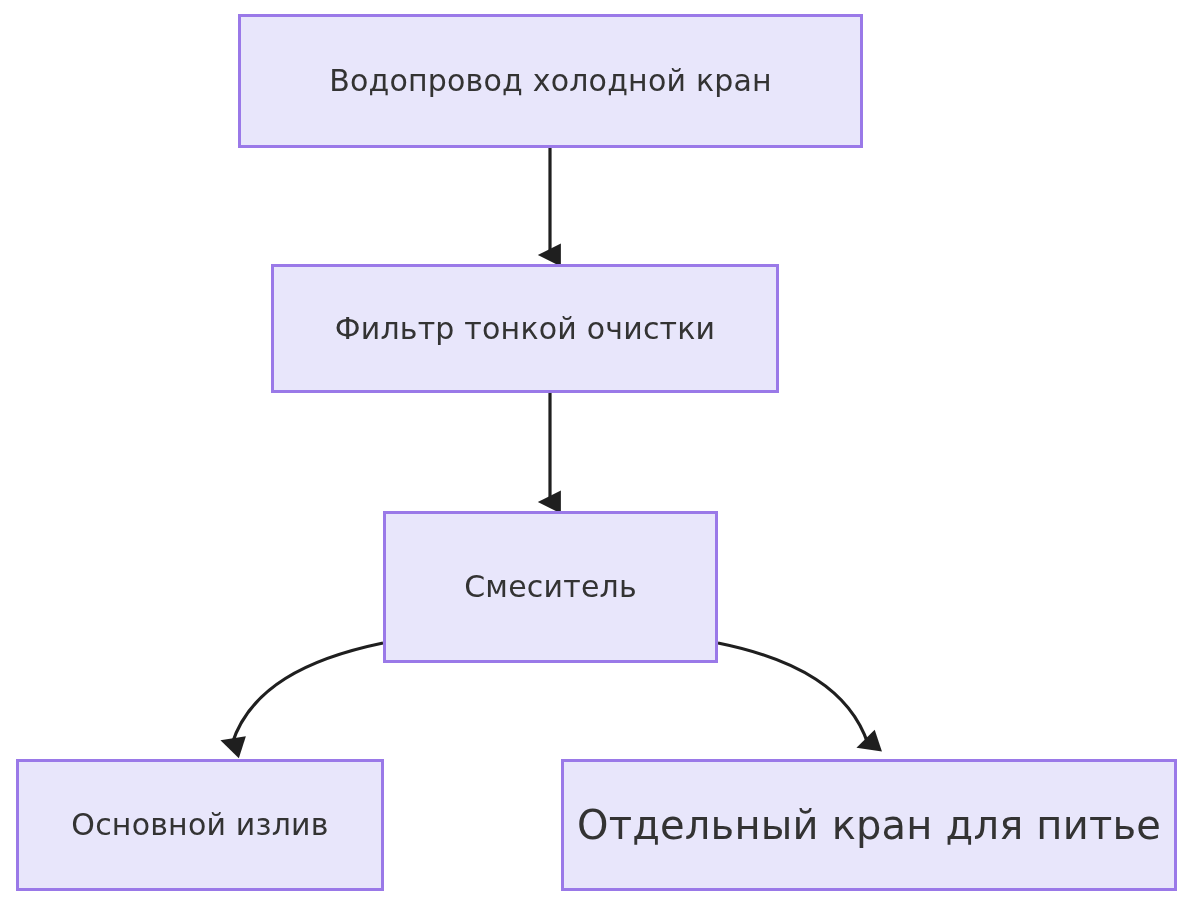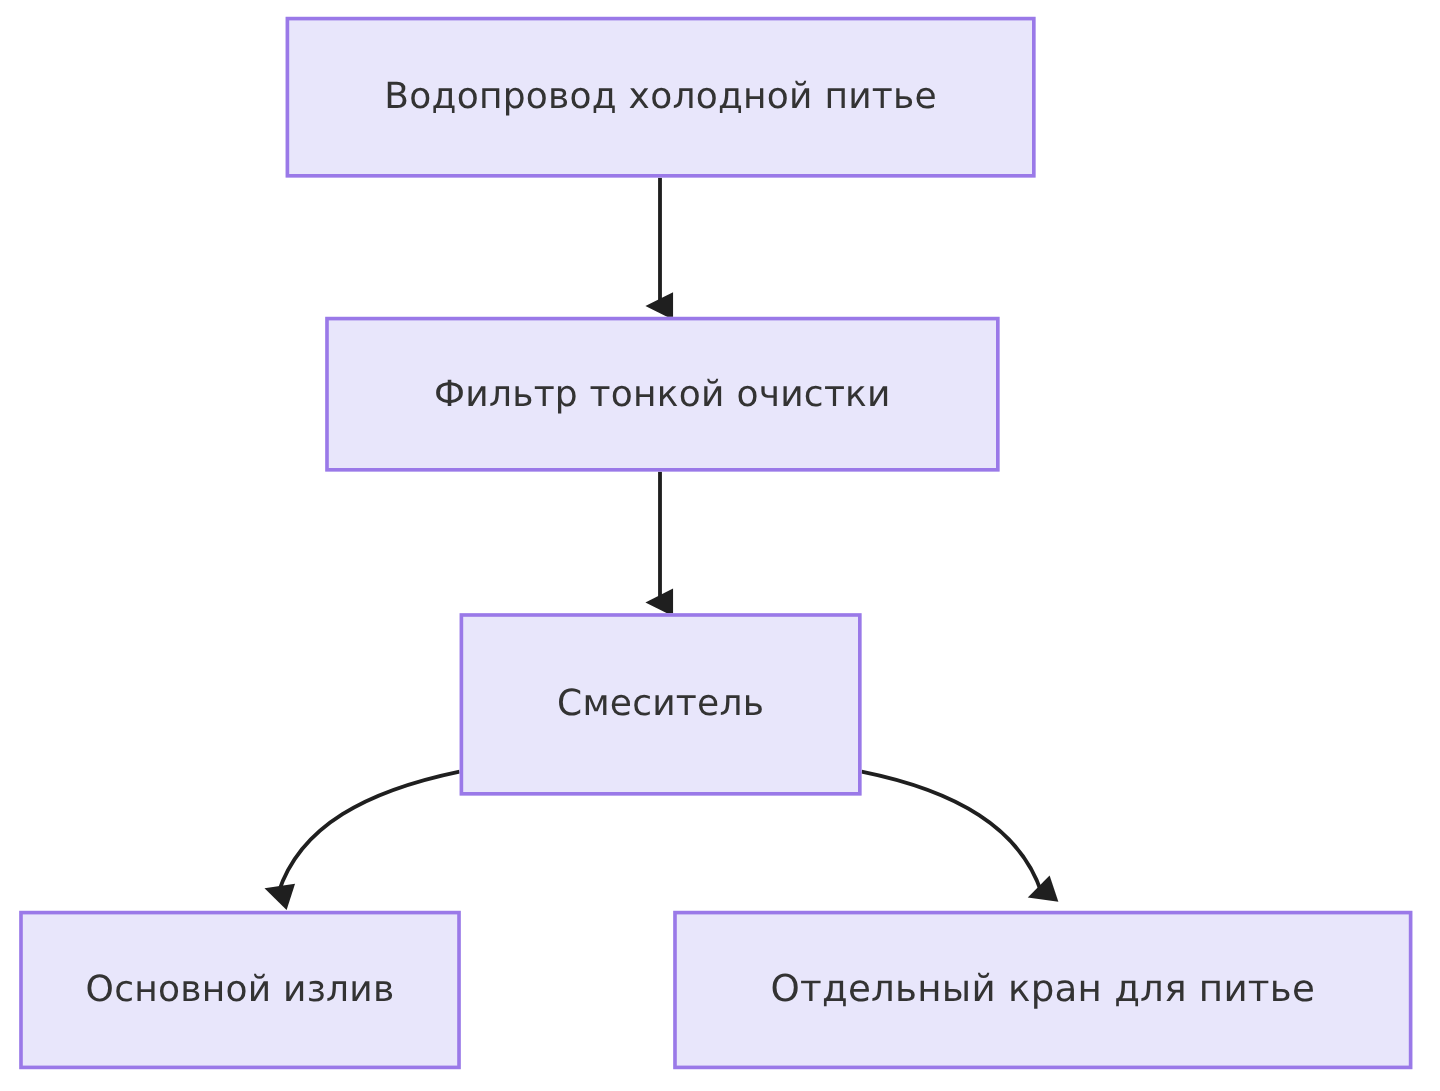--- a/index.html
+++ b/index.html
@@ -38,25 +38,25 @@
     color: #333333;
     font-size: 30px;
     font-weight: 400;
     line-height: 1.2;
     letter-spacing: 0.2px;
     padding: 0 14px;
     white-space: nowrap;
   }
   
   #node-supply   { left: 238px; top: 14px;  width: 625px; height: 134px; }
-  #node-filter   { left: 271px; top: 264px; width: 562px; height: 129px; }
+  #node-filter   { left: 271px; top: 264px; width: 508px; height: 129px; }
   #node-mixer    { left: 383px; top: 511px; width: 335px; height: 152px; }
   #node-spout    { left: 16px;  top: 759px; width: 368px; height: 132px; }
   #node-drinking { left: 561px; top: 759px; width: 616px; height: 132px; }
-  #node-drinking .node-label { font-size: 31px; }
+  #node-drinking .node-label { font-size: 40px; }
 </style>
 </head>
 <body>
 
 <div id="canvas">
 
   <svg class="edges" viewBox="0 0 1200 909" width="1200" height="909" xmlns="http://www.w3.org/2000/svg">
     <defs>
       <marker id="arrow" markerWidth="9" markerHeight="9" refX="4.2" refY="4.2" orient="auto" markerUnits="strokeWidth">
         <path d="M0.6,0.8 L7.8,0.8 L4.2,8.0 Z" fill="#1f1f1f"></path>
@@ -65,21 +65,21 @@
 
     <g fill="none" stroke="#1f1f1f" stroke-width="3.2" stroke-linecap="butt">
       <path d="M550,148 L550,255" marker-end="url(#arrow)"></path>
       <path d="M550,393 L550,502" marker-end="url(#arrow)"></path>
       <path d="M383,643 C306,659 250,688 232,744" marker-end="url(#arrow)"></path>
       <path d="M718,643 C797,659 850,690 868,744" marker-end="url(#arrow)"></path>
     </g>
   </svg>
 
   <div class="node" id="node-supply">
-    <span class="node-label">Водопровод холодной питье</span>
+    <span class="node-label">Водопровод холодной кран</span>
   </div>
 
   <div class="node" id="node-filter">
     <span class="node-label">Фильтр тонкой очистки</span>
   </div>
 
   <div class="node" id="node-mixer">
     <span class="node-label">Смеситель</span>
   </div>
 

